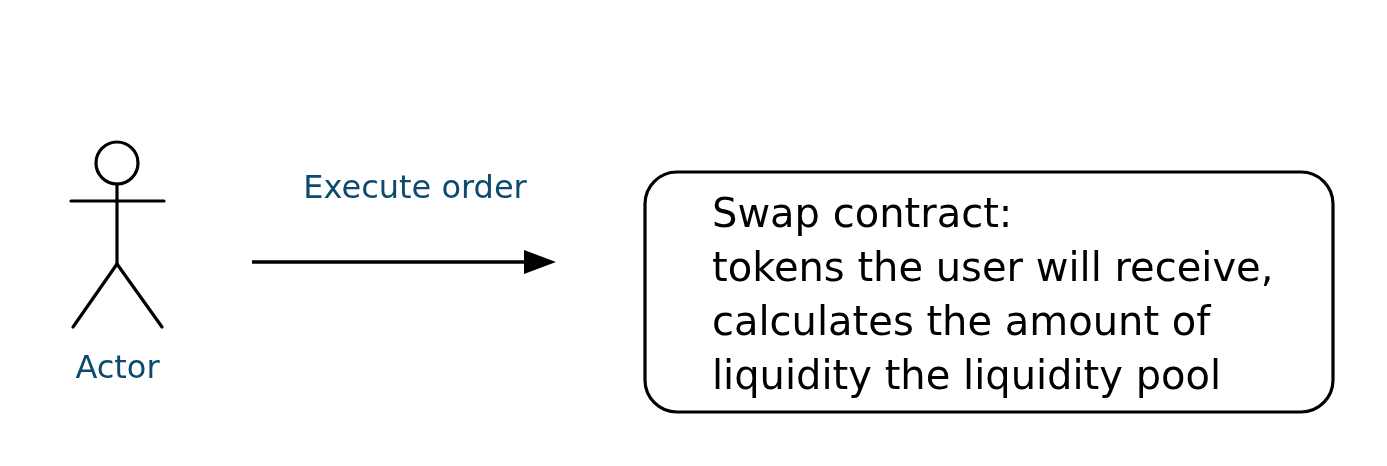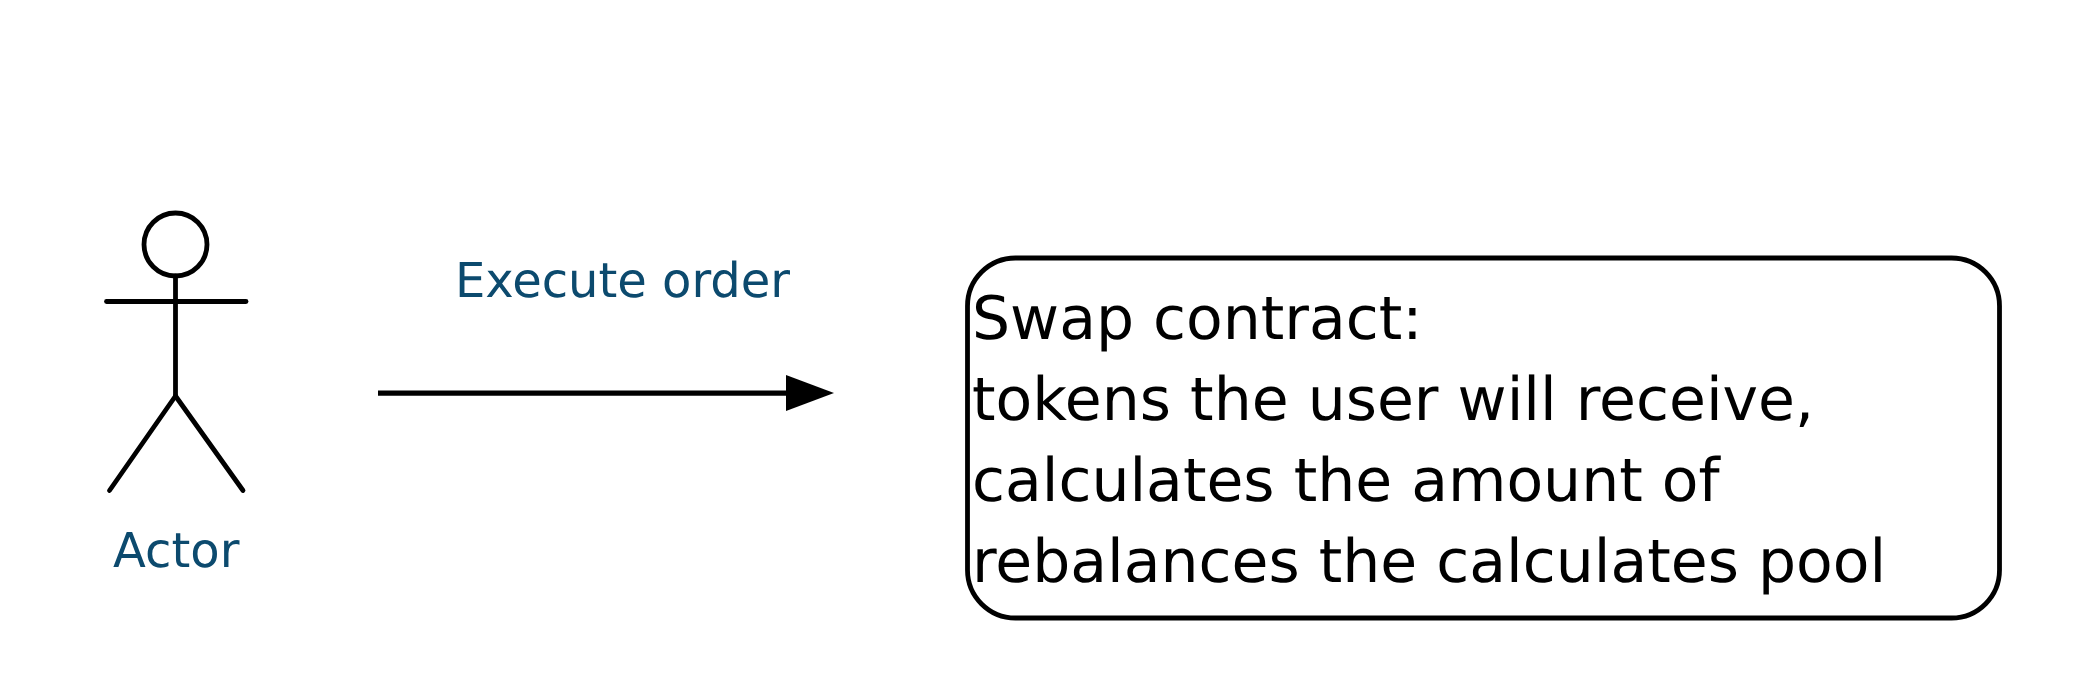--- a/index.html
+++ b/index.html
@@ -37,21 +37,21 @@
     text-align: center;
   }
   .actor-label {
     left: 40px;
     top: 348px;
     width: 155px;
     text-align: center;
   }
   .box-text {
     position: absolute;
-    left: 648px;
+    left: 712px;
     top: 186px;
     width: 650px;
     font-size: 40px;
     line-height: 54px;
     color: #000000;
   }
   .box-text .line {
     white-space: nowrap;
   }
 </style>
@@ -79,16 +79,16 @@
   </svg>
 
   <div class="label arrow-label">Execute order</div>
 
   <div class="label actor-label">Actor</div>
 
   <div class="box-text">
     <div class="line">Swap contract:</div>
     <div class="line">tokens the user will receive,</div>
     <div class="line">calculates the amount of</div>
-    <div class="line">rebalances the calculates pool</div>
+    <div class="line">liquidity the liquidity pool</div>
   </div>
 
 </div>
 
 </body></html>

